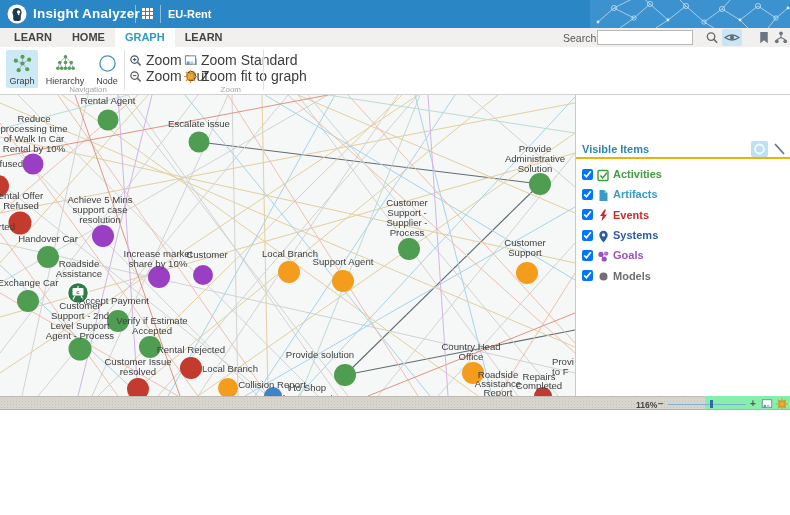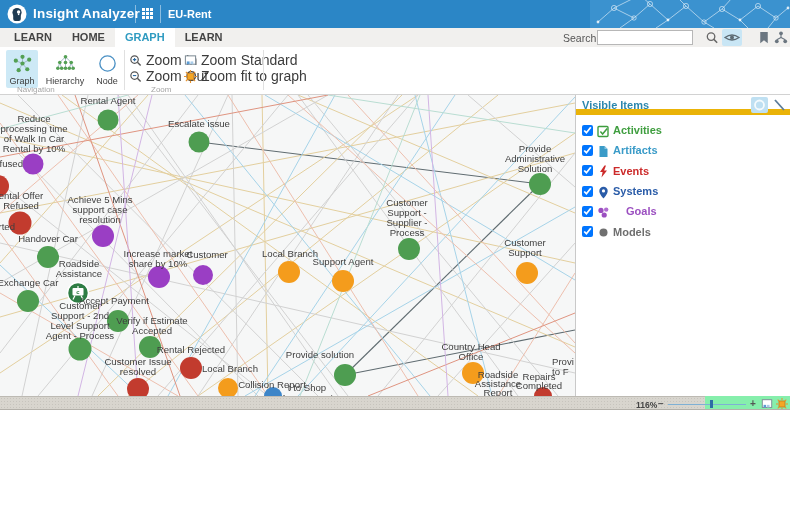--- a/index.html
+++ b/index.html
@@ -27,27 +27,27 @@
   .mb-icon { position:absolute; top:2px; width:16px; height:15px; }
   .eye-btn { position:absolute; left:159px; top:1px; width:20px; height:17px; background:#c9e6f5; border-radius:2px; }
 
   
   .ribbon { position:absolute; left:0; top:47px; width:790px; height:48px; background:#fff; border-bottom:1px solid #d2d2d2; }
   .rib-big { position:absolute; top:3px; height:38px; display:flex; flex-direction:column; align-items:center; justify-content:space-between; padding:3px 2px 2px; border-radius:2px; }
   .rib-big.sel { background:#cde9f6; }
   .rib-big .lbl { font-size:9px; color:#3c3c3c; }
   .rib-small { position:absolute; display:flex; align-items:center; gap:4px; height:14px; }
   .rib-small .lbl { font-size:14px; color:#3c3c3c; white-space:nowrap; }
-  .group-label { position:absolute; top:38px; font-size:8px; color:#a5a5a5; width:90px; text-align:left; }
+  .group-label { position:absolute; top:38px; font-size:8px; color:#a5a5a5; width:90px; text-align:right; }
   .group-sep { position:absolute; top:3px; width:1px; height:40px; background:#e0e0e0; }
 
   
   .canvas-wrap { position:absolute; left:0; top:95px; width:575px; height:301px; background:#f6f7f7; }
   .panel { position:absolute; left:575px; top:95px; width:215px; height:301px; background:#fff; border-left:1px solid #c9c9c9; }
-  .panel-header { position:relative; height:20px; border-bottom:6px solid #eab308; }
+  .panel-header { position:relative; height:20px; border-bottom:2px solid #eab308;margin-top:44px; }
   .panel-title { position:absolute; left:6px; top:4px; font-size:11px; font-weight:700; color:#2c87ad; }
   .ph-btn { position:absolute; top:2px; width:17px; height:16px; border-radius:2px; }
   .ph-btn.sel { background:#bfe0f2; }
   .vi-list { list-style:none; margin-top:5px; }
   .vi-row { display:flex; align-items:center; height:20.3px; padding-left:6px; }
   .vi-row input { width:11px; height:11px; margin:0 4px 0 0; }
   .vi-ic { width:13px; height:13px; margin-right:3px; display:inline-block; }
   .vi-label { font-size:11px; font-weight:700; }
 
   
@@ -395,21 +395,21 @@
             </svg></span>
           <span class="vi-label" style="color: rgb(42, 92, 168);">Systems</span>
         </li>
         <li class="vi-row">
           <input type="checkbox" checked="" style="">
           <span class="vi-ic"><svg viewBox="0 0 13 13" width="13" height="13">
               <circle cx="4" cy="4.4" r="2.6" fill="#9b4fc0"></circle>
               <circle cx="9.2" cy="3.6" r="2.2" fill="#b06cd1"></circle>
               <circle cx="7.2" cy="9" r="2.6" fill="#9b4fc0"></circle>
             </svg></span>
-          <span class="vi-label" style="color: rgb(155, 79, 192); margin-left: 13px;">Goals</span>
+          <span class="vi-label" style="color: rgb(155, 79, 192);">Goals</span>
         </li>
         <li class="vi-row">
           <input type="checkbox" checked="" style="">
           <span class="vi-ic"><svg viewBox="0 0 13 13" width="13" height="13">
               <circle cx="6.5" cy="6.5" r="4" fill="#707070"></circle>
             </svg></span>
           <span class="vi-label" style="color: rgb(110, 110, 110);">Models</span>
         </li>
       </ul>
   </div>

